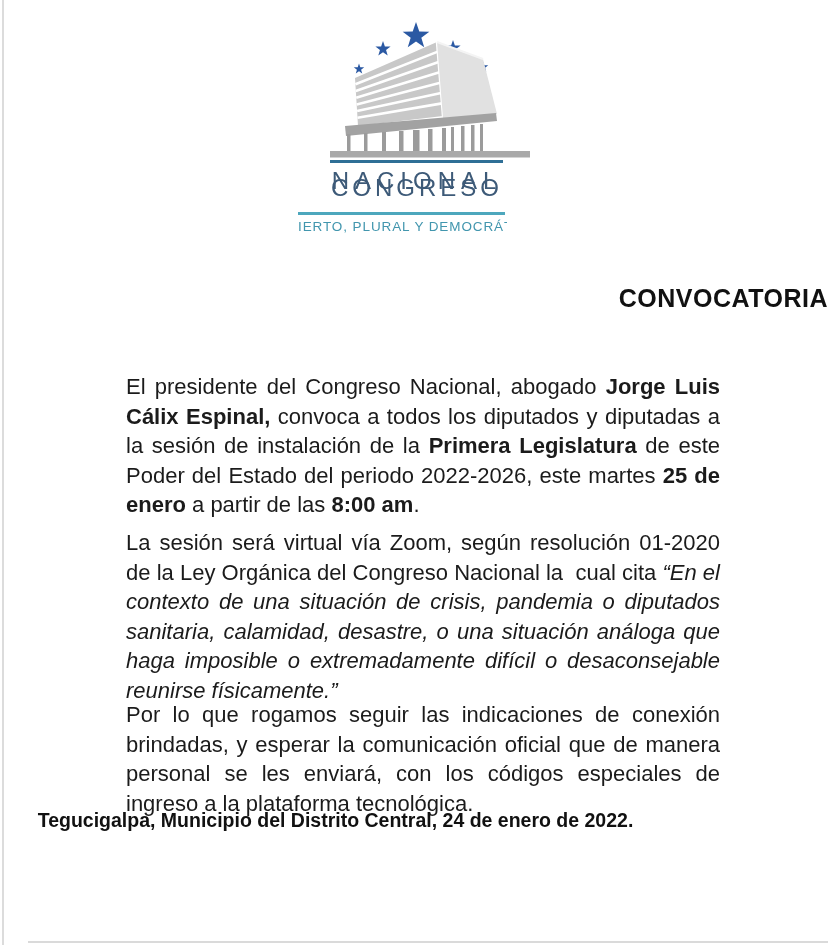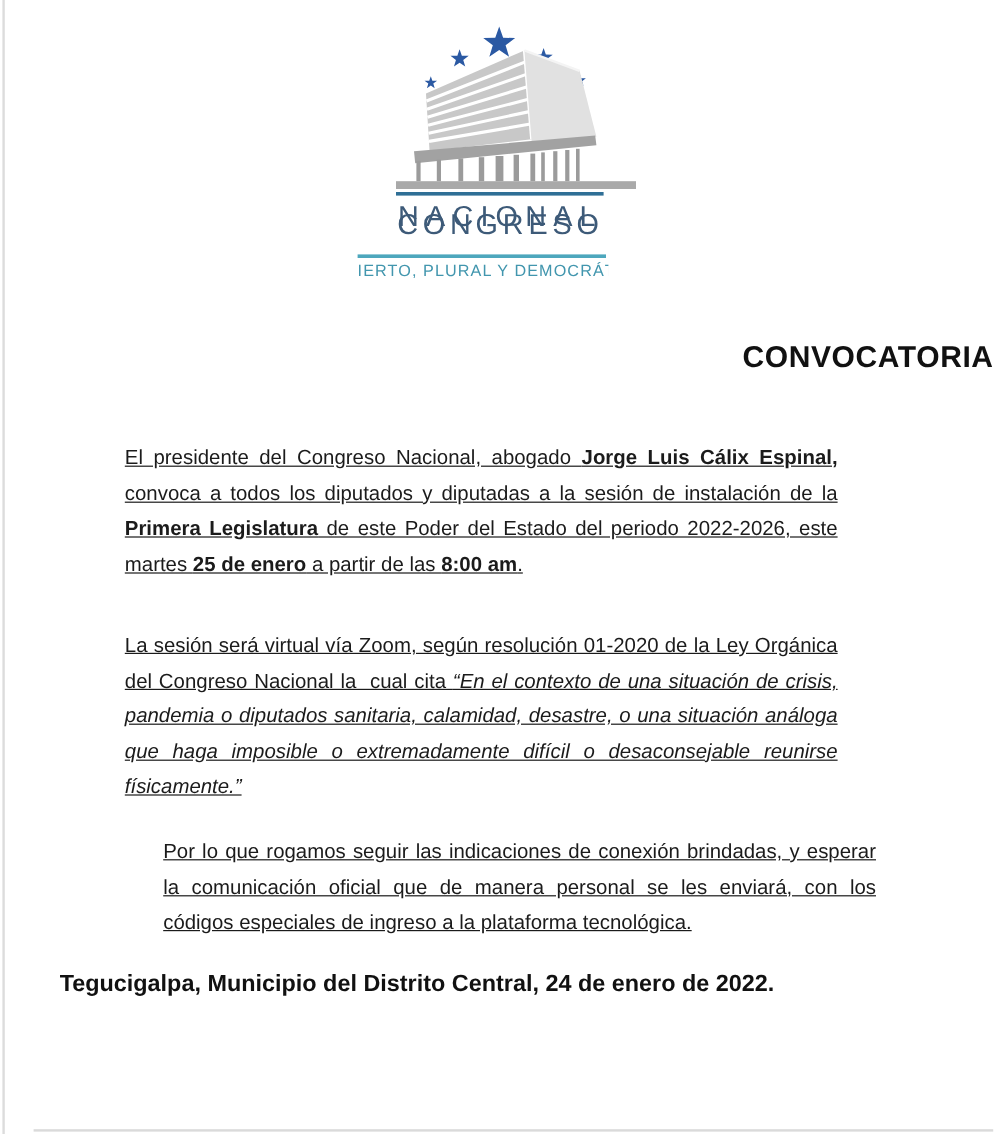--- a/index.html
+++ b/index.html
@@ -25,33 +25,32 @@
   .rule-teal{position:absolute;left:0;top:200px;width:207px;height:3px;background:#4da7bd;}
   .tagline-row{position:absolute;left:0;top:205px;width:209px;height:18px;overflow:hidden;}
   .tagline-row span{white-space:nowrap;color:#4296ae;font-size:13.5px;letter-spacing:0.9px;}
 
   
   .doc-title{
     position:absolute;left:0;top:284px;width:828px;
     text-align:right;font-size:25px;font-weight:bold;letter-spacing:0.5px;color:#111;
   }
   .para{
-    position:absolute;left:104px;width:594px;
-    font-size:17px;line-height:29.5px;
+    position:absolute;left:126px;width:594px;
+    font-size:22px;line-height:29.5px;
     text-align:justify;
-    text-decoration:underline;
   }
   .p1{top:350px;}
   .p2{top:506px;}
-  .p3{top:678px;margin-left:32px;}
+  .p3{top:678px;}
   .b{font-weight:bold;}
   .i{font-style:italic;}
   .dateline{
     position:absolute;left:0;top:809px;width:671px;
-    text-align:center;font-size:19.5px;font-weight:bold;color:#111;padding-left:12px;
+    text-align:center;font-size:19.5px;font-weight:bold;color:#111;
   }
 </style>
 </head>
 <body>
 
 <div class="page">
   <div class="edge-left"></div>
   <div class="edge-bottom"></div>
 
   <div class="logo">

